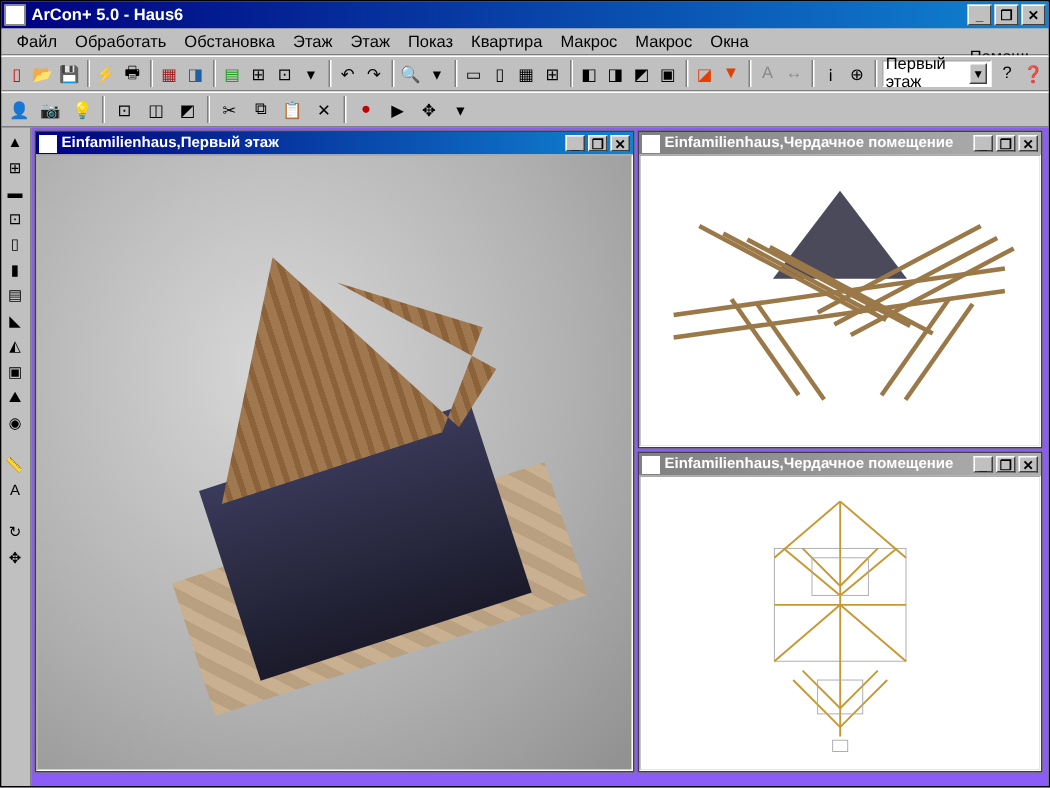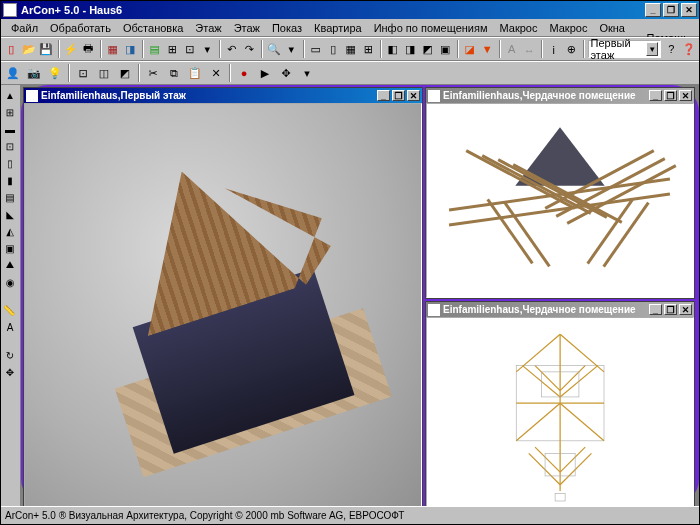--- a/index.html
+++ b/index.html
@@ -13,21 +13,21 @@
   .menuitem { padding: 11px 6px; cursor: default; }
   .menu-spacer { flex:1;}
   .toolbar { background: #c0c0c0; height: 24px; display: flex; align-items: center; padding: 1px 2px; border-top: 1px solid #fff; border-bottom: 1px solid #808080; gap:1px;}
   .tbtn { width: 20px; height: 20px; border: 1px solid #c0c0c0; display:flex; align-items:center; justify-content:center; font-size:11px;}
   .tsep { width: 2px; height: 18px; border-left: 1px solid #808080; border-right: 1px solid #fff; margin: 0 2px; }
   .combo { height: 18px; border: 1px inset #fff; background:#fff; padding: 0 2px; font-size:11px; display:flex; align-items:center; width:90px;}
   .combo .arrow { margin-left:auto; width:14px; height:14px; background:#c0c0c0; border:1px solid #fff; border-right-color:#404040; border-bottom-color:#404040; display:flex;align-items:center;justify-content:center; font-size:8px;}
   .workspace { flex: 1; background: #808080; display: flex; position: relative; overflow:hidden;}
   .side-toolbar { width: 20px; background: #c0c0c0; border-right:1px solid #808080; display:flex; flex-direction:column; padding:2px 1px; gap:1px;}
   .stbtn { width:16px; height:16px; border:1px solid #c0c0c0; display:flex;align-items:center;justify-content:center; font-size:10px;}
-  .mdi { flex:1; position:relative; background:#6d28d9;border-radius:27px;}
+  .mdi { flex:1; position:relative; background:#8b5cf6;}
   .child { position:absolute; border:1px solid #404040; display:flex; flex-direction:column; background:#c0c0c0;}
   .child-title { background: linear-gradient(to right,#000080,#1084d0); color:#fff; height:15px; font-size:10px; display:flex; align-items:center; padding:0 2px; font-weight:bold;}
   .child-title.inactive { background: linear-gradient(to right,#808080,#b0b0b0); }
   .child-body { flex:1; background:#c0c0c0; border:1px inset #fff; overflow:hidden; position:relative;}
   .statusbar { height: 18px; background:#c0c0c0; border-top:1px solid #fff; display:flex; align-items:center; padding:0 4px; font-size:10px;}
   
   .vp3d { width:100%; height:100%; background: radial-gradient(ellipse at 40% 35%, #d8d8d8 0%, #b0b0b0 60%, #909090 100%); position:relative;}
   .house { position:absolute; left:20%; top:15%; width:60%; height:65%; transform: rotate(-18deg);}
   .roof { position:absolute; left:0; top:0; width:100%; height:55%; background: repeating-linear-gradient(90deg, #8b6239 0, #8b6239 4px, #a07850 4px, #a07850 10px); clip-path: polygon(15% 100%, 50% 0%, 85% 100%, 100% 80%, 65% 20%, 100% 60%, 80% 100%, 0% 100%);}
   .wall { position:absolute; left:10%; top:50%; width:80%; height:50%; background: linear-gradient(180deg,#3a3a5a 0%, #1a1a2a 100%);}
@@ -56,21 +56,20 @@
   </div>
 
   <div class="menubar">
     <span class="menuitem">Файл</span>
     <span class="menuitem">Обработать</span>
     <span class="menuitem">Обстановка</span>
     <span class="menuitem">Этаж</span>
     <span class="menuitem">Этаж</span>
     <span class="menuitem">Показ</span>
     <span class="menuitem">Квартира</span>
-    <span class="menuitem">Инфо по помещениям</span>
     <span class="menuitem">Макрос</span>
     <span class="menuitem">Макрос</span>
     <span class="menuitem">Окна</span>
     <span class="menu-spacer"></span>
     <span class="menuitem help-right">Помощь</span>
   </div>
 
   <div class="toolbar">
     <span class="tbtn" style="color:#e00000">▯</span>
     <span class="tbtn" style="color:#c0a030">📂</span>
@@ -247,16 +246,13 @@
               <rect x="35" y="35" width="30" height="20"></rect>
               <rect x="38" y="100" width="24" height="18"></rect>
               <rect x="46" y="132" width="8" height="6" fill="#555"></rect>
             </svg>
           </div>
         </div>
       </div>
     </div>
   </div>
 
-  <div class="statusbar">
-    <span>ArCon+ 5.0 ® Визуальная Архитектура, Copyright © 2000 mb Software AG, ЕВРОСОФТ</span>
-  </div>
 </div>
 
 </body></html>

